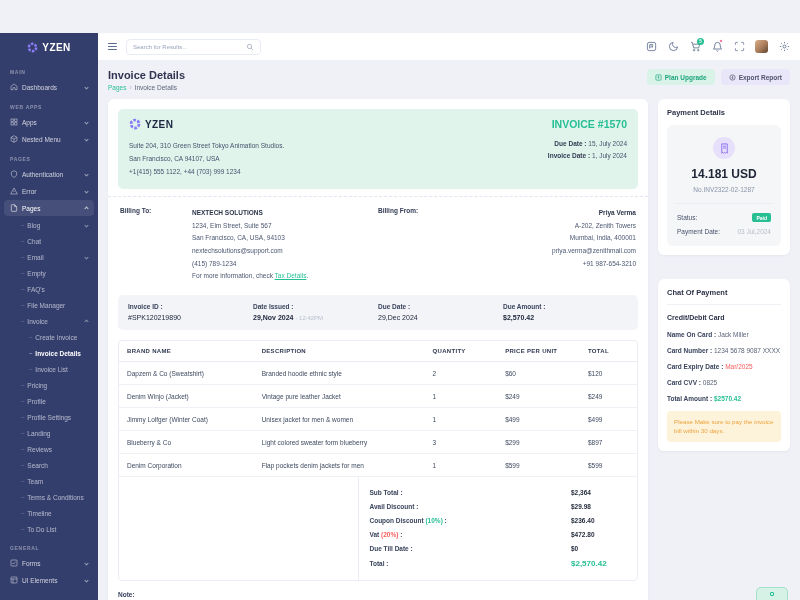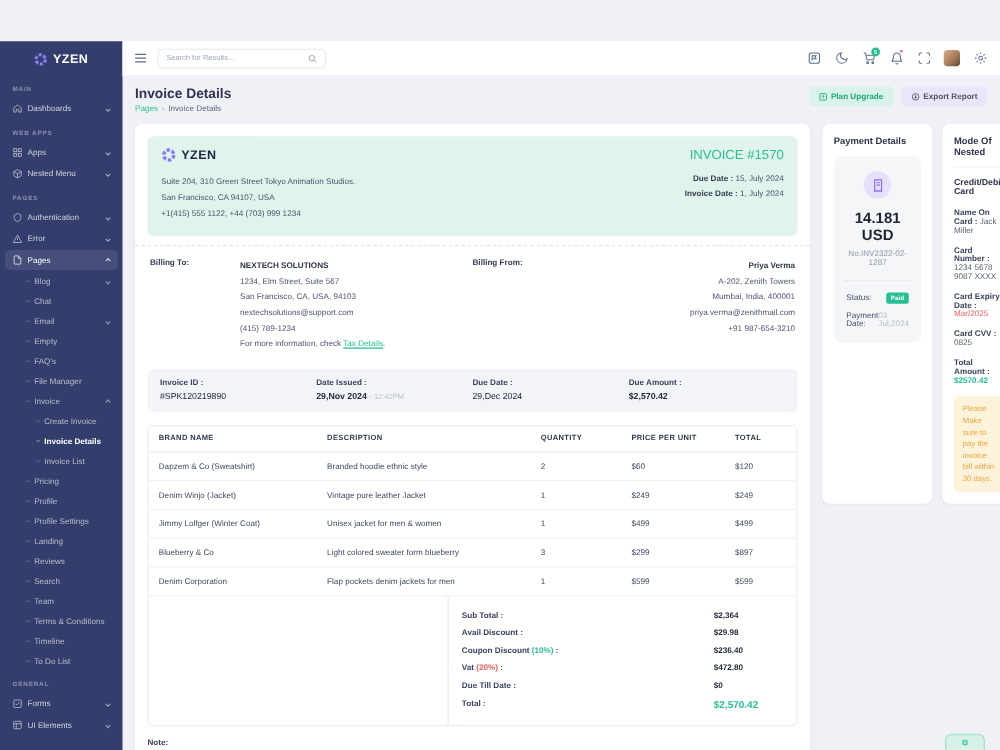--- a/index.html
+++ b/index.html
@@ -54,21 +54,21 @@
   .layout { display:flex; gap:10px; align-items:flex-start; }
   .card { background:#fff; border-radius:6px; box-shadow:0 1px 3px rgba(25,30,60,.05); }
 
   
   .invoice-card { flex:1; padding:10px; min-width:0; }
   .inv-head { background:#e1f4ec; border-radius:5px; padding:9px 11px 11px; display:flex; justify-content:space-between; }
   .brand-row { display:flex; align-items:center; gap:4px; margin-bottom:9px; }
   .brand-row .logo-text { color:#1d2742; }
   .addr { font-size:6.5px; color:#46536d; line-height:2; }
   .inv-head-right { text-align:right; }
-  .inv-num { color:#26bf94; font-weight:normal; font-size:10.5px; margin-bottom:8px; }
+  .inv-num { color:#26bf94; font-weight:bold; font-size:10.5px; margin-bottom:8px; }
   .inv-date-line { font-size:6.5px; color:#46536d; line-height:1.9; }
   .inv-date-line b { color:#323b52; }
   .dash-div { border-bottom:1px dashed #e2e6f0; margin:7px -10px 0; }
 
   .billing { display:flex; padding:10px 2px 9px; font-size:6.5px; }
   .b-half { flex:1; display:flex; }
   .b-label { width:72px; font-weight:bold; color:#323b52; flex-shrink:0; }
   .b-lines { color:#4a5670; line-height:1.95; }
   .b-name { font-weight:bold; color:#2b3449; }
   .b-half.from { justify-content:space-between; }
@@ -92,21 +92,21 @@
   .trow .tl { flex:1; font-weight:bold; color:#39435c; }
   .trow .tv { width:56px; font-weight:bold; color:#1f2838; }
   .trow.grand .tv { color:#26bf94; font-size:8px; }
   .green { color:#26bf94; }
   .red { color:#fb5c5c; }
 
   .note-label { font-size:6.5px; font-weight:bold; color:#39435c; margin:10px 0 4px; }
   textarea.note { width:100%; height:38px; background:#f6f7f9; border:1px solid #eaedf4; border-radius:4px; font-size:6.5px; color:#4a5568; padding:6px 8px; resize:vertical; font-family:inherit; line-height:1.5; }
 
   
-  .right-col { width:132px; flex-shrink:0; display:flex; flex-direction:row; gap:8px; }
+  .right-col { width:132px; flex-shrink:0; display:flex; flex-direction:column; gap:24px; }
   .pcard { padding:9px; }
   .pcard-title { font-size:7.5px; font-weight:bold; color:#2c3247; }
   .pd-box { background:#f5f6f8; border-radius:6px; margin-top:8px; padding:12px 8px 0; text-align:center; }
   .pd-icon { width:22px; height:22px; border-radius:50%; background:#e6e0fb; margin:0 auto 8px; display:flex; align-items:center; justify-content:center; }
   .pd-icon svg { width:11px; height:11px; }
   .pd-amount { font-size:12px; font-weight:bold; color:#1e2536; }
   .pd-ref { font-size:6.5px; color:#8a94a8; margin-top:5px; padding-bottom:10px; }
   .pd-rows { border-top:1px solid #e9ecf2; padding:6px 2px 8px; text-align:left; }
   .pd-row { display:flex; justify-content:space-between; align-items:center; font-size:6.5px; color:#45506a; padding:3px 0; }
   .badge-paid { background:#26bf94; color:#fff; font-size:5px; padding:1.5px 4px; border-radius:2px; font-weight:bold; }
@@ -528,21 +528,21 @@
                 </div>
                 <div class="pd-row">
                   <span>Payment Date:</span>
                   <span class="pd-date">03 Jul,2024</span>
                 </div>
               </div>
             </div>
           </section>
 
           <section class="card pcard mop">
-            <div class="pcard-title">Mode Of Nested</div>
+            <div class="pcard-title">Chat Of Payment</div>
             <div class="mop-type">Credit/Debit Card</div>
             <div class="mop-field"><b>Name On Card : </b><span>Jack Miller</span></div>
             <div class="mop-field"><b>Card Number : </b><span>1234 5678 9087 XXXX</span></div>
             <div class="mop-field"><b>Card Expiry Date : </b><span class="red">Mar/2025</span></div>
             <div class="mop-field"><b>Card CVV : </b><span>0825</span></div>
             <div class="mop-field"><b>Total Amount : </b><span class="green" style="font-weight:bold">$2570.42</span></div>
             <div class="mop-alert">Please Make sure to pay the invoice bill within 30 days.</div>
           </section>
 
         </div>

